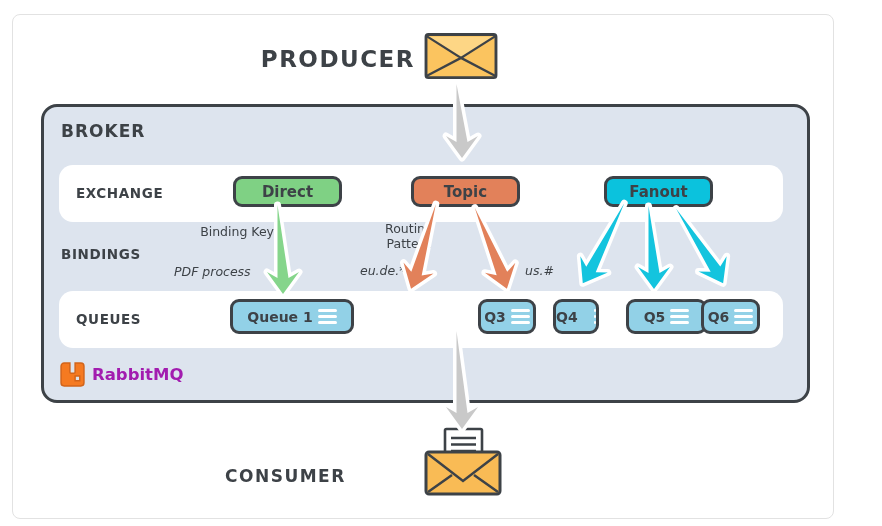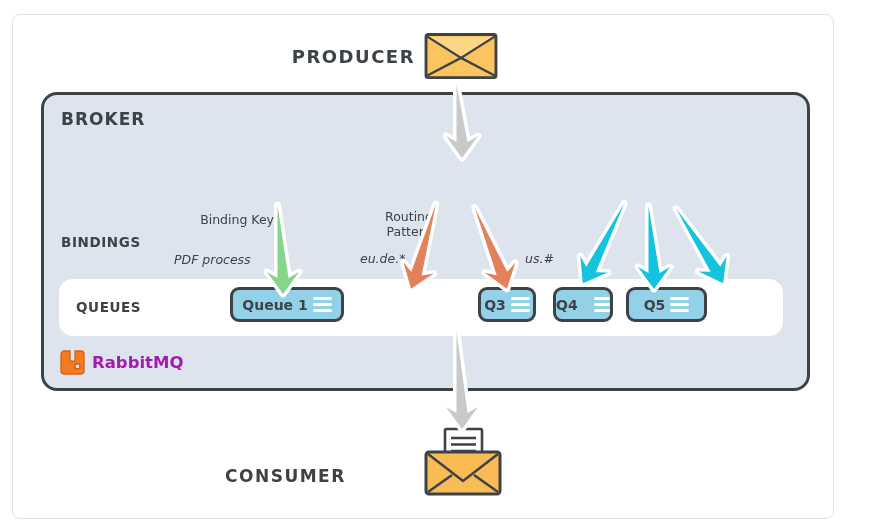--- a/index.html
+++ b/index.html
@@ -1,42 +1,42 @@
 <!DOCTYPE html>
 <html><head>
 <meta charset="utf-8">
 <style>
   html,body{margin:0;padding:0;background:#ffffff;}
   .canvas{position:relative;width:882px;height:526px;background:#ffffff;overflow:hidden;
           font-family:"DejaVu Sans","Liberation Sans",sans-serif;color:#3d4247;}
   .card{position:absolute;left:12px;top:14px;width:820px;height:503px;background:#ffffff;
         border:1px solid #e2e2e2;border-radius:8px;}
   .lbl{position:absolute;font-weight:bold;color:#3d4247;}
-  .producer-lbl{top:46px;left:230px;width:185px;text-align:right;font-size:18px;letter-spacing:1.5px;}
+  .producer-lbl{top:46px;left:230px;width:185px;text-align:right;font-size:23px;letter-spacing:1.5px;}
   .consumer-lbl{top:466px;left:225px;width:185px;text-align:left;font-size:17px;letter-spacing:1.5px;}
-  .broker{position:absolute;left:41px;top:92px;width:769px;height:299px;background:#dde4ee;
+  .broker{position:absolute;left:41px;top:104px;width:769px;height:299px;background:#dde4ee;
           border:3px solid #3d4247;border-radius:16px;box-sizing:border-box;}
   .broker-title{position:absolute;left:17px;top:14px;font-size:17px;font-weight:bold;letter-spacing:1px;}
   .row-white{position:absolute;left:15px;width:724px;height:57px;background:#ffffff;border-radius:14px;}
   .row-exchange{top:58px;}
   .row-queues{top:184px;}
   .row-label{position:absolute;left:17px;font-size:13.5px;font-weight:bold;letter-spacing:0.6px;}
   .node{position:absolute;top:11px;width:109px;height:31px;border:3px solid #3d4247;border-radius:9px;
         box-sizing:border-box;display:flex;align-items:center;justify-content:center;
         font-size:15px;font-weight:bold;color:#3d4247;}
   .node-direct{left:174px;background:#7fd184;}
   .node-topic{left:352px;background:#e2815a;}
   .node-fanout{left:545px;background:#0bc2dd;}
   .annot{position:absolute;font-size:12.5px;color:#3d4247;}
   .annot.it{font-style:italic;}
   .queue{position:absolute;top:8px;height:35px;background:#92d1e7;border:3px solid #3d4247;
          border-radius:9px;box-sizing:border-box;display:flex;align-items:center;justify-content:center;
          gap:5px;font-size:14px;font-weight:bold;color:#3d4247;}
-  .q1{left:171px;width:114px;} .q2{left:296px;width:108px;} .q3{left:419px;width:58px;}
-  .q4{left:494px;width:60px;gap:16px;}  .q5{left:567px;width:81px;}  .q6{left:642px;width:59px;}
+  .q1{left:171px;width:124px;} .q2{left:296px;width:108px;} .q3{left:419px;width:58px;}
+  .q4{left:494px;width:46px;gap:16px;}  .q5{left:567px;width:81px;}  .q6{left:642px;width:59px;}
   .qicon{display:inline-block;width:19px;}
   .qicon span{display:block;height:3.5px;background:#ffffff;border-radius:2px;margin:2.5px 0;}
   .brand{position:absolute;left:16px;top:255px;display:flex;align-items:center;gap:7px;}
   .brand-name{font-size:16.5px;font-weight:bold;color:#a21caf;}
   .env{position:absolute;}
   .env-producer{left:424px;top:33px;}
   .env-consumer{left:424px;top:426px;}
   svg.overlay{position:absolute;left:0;top:0;width:882px;height:526px;pointer-events:none;}
   .arrow{stroke:#ffffff;stroke-width:7;stroke-linejoin:round;paint-order:stroke fill;}
 </style>
@@ -51,20 +51,26 @@
     <svg width="74" height="46" viewBox="0 0 76 48">
       <rect x="1.5" y="1.5" width="73" height="45" rx="2.5" fill="#fbc45f" stroke="#3d4247" stroke-width="3"></rect>
       <path d="M3,4 L38,26 L73,4 Z" fill="#fdd685"></path>
       <path d="M2.5,3.5 L38,26 L73.5,3.5 M2.5,44.5 L38,26 L73.5,44.5" fill="none" stroke="#3d4247" stroke-width="2.4"></path>
     </svg>
   </div>
 
   <div class="broker">
     <div class="broker-title">BROKER</div>
 
+    <div class="row-white row-exchange">
+      <div class="row-label" style="top:20px;">EXCHANGE</div>
+      <div class="node node-direct">Direct</div>
+      <div class="node node-topic">Topic</div>
+      <div class="node node-fanout">Fanout</div>
+    </div>
 
     <div class="row-label" style="top:139px;">BINDINGS</div>
     <div class="annot" style="left:152px;top:117px;width:78px;text-align:right;">Binding Key</div>
     <div class="annot it" style="left:130px;top:157px;width:78px;text-align:left;">PDF process</div>
     <div class="annot" style="left:332px;top:114px;width:66px;text-align:center;line-height:15px;">Routing Pattern</div>
     <div class="annot it" style="left:316px;top:156px;width:52px;text-align:left;">eu.de.*</div>
     <div class="annot it" style="left:470px;top:156px;width:40px;text-align:right;">us.#</div>
 
     <div class="row-white row-queues">
       <div class="row-label" style="top:20px;">QUEUES</div>
@@ -93,20 +99,28 @@
           </span>
         </div>
       <div class="queue q5">
           <span>Q5</span>
           <span class="qicon">
             <span></span>
             <span></span>
             <span></span>
           </span>
         </div>
+      <div class="queue q6">
+          <span>Q6</span>
+          <span class="qicon">
+            <span></span>
+            <span></span>
+            <span></span>
+          </span>
+        </div>
     </div>
 
     <div class="brand">
       <svg width="25" height="25" viewBox="0 0 24 24">
         <path fill-rule="evenodd" fill="#f57a21" stroke="#d2641a" stroke-width="1.4" d="M4,1 h5.5 v8.5 a1.2,1.2 0 0 0 1.2,1.2 h2.6 a1.2,1.2 0 0 0 1.2,-1.2 V1 H20 a3,3 0 0 1 3,3 v16 a3,3 0 0 1 -3,3 H4 a3,3 0 0 1 -3,-3 V4 a3,3 0 0 1 3,-3 Z
              M14.5,13.5 h4.5 v4.5 h-4.5 Z"></path>
       </svg>
       <span class="brand-name">RabbitMQ</span>
     </div>
   </div>

